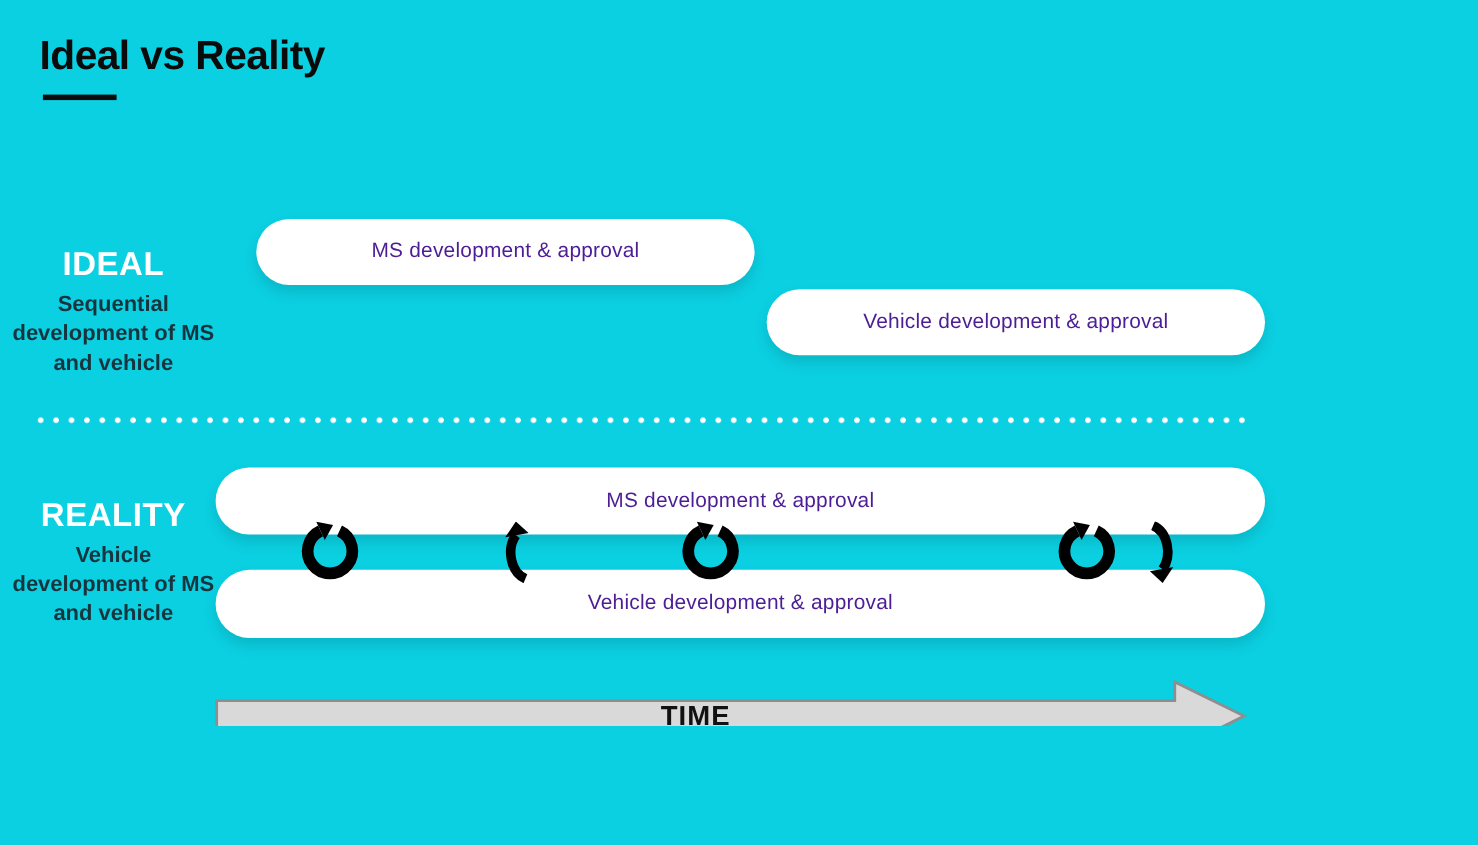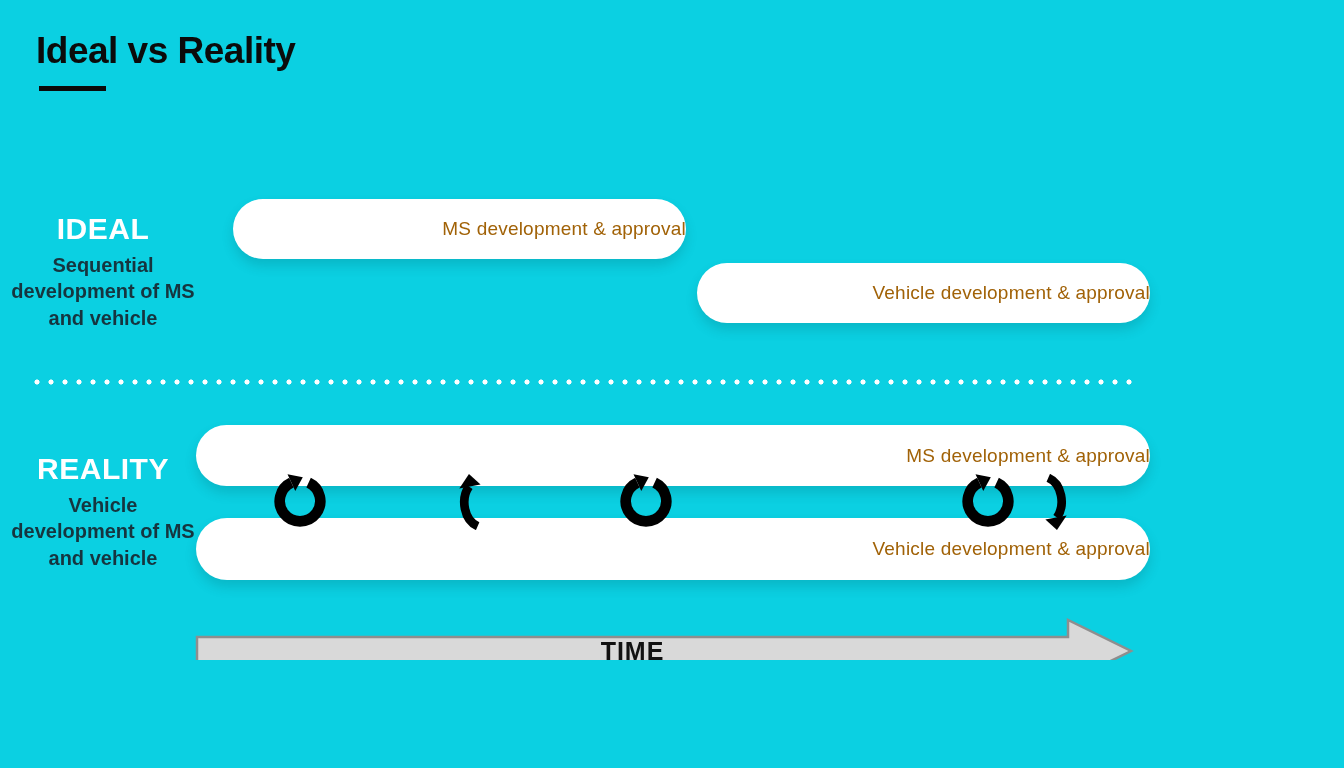--- a/index.html
+++ b/index.html
@@ -31,21 +31,21 @@
     background: #0b0b0b;
   }
 
   
   .section-label-block {
     position: absolute;
     left: 8px;
     width: 190px;
     text-align: center;
   }
-  .section-label-block.ideal { top: 212px; }
+  .section-label-block.ideal { top: 224px; }
   .section-label-block.reality { top: 452px; }
   .section-name {
     font-size: 30px;
     font-weight: 700;
     color: #ffffff;
     letter-spacing: 0.5px;
     margin-bottom: 6px;
   }
   .section-sub {
     font-size: 20px;
@@ -55,23 +55,23 @@
   }
 
   
   .pill {
     position: absolute;
     background: #ffffff;
     border-radius: 31px;
     box-shadow: 0 7px 12px rgba(0, 70, 80, 0.18);
     display: flex;
     align-items: center;
-    justify-content: flex-end;
+    justify-content: center;
     font-size: 19px;
-    color: #a16207;
+    color: #4c1d95;
     letter-spacing: 0.2px;
   }
   .pill-ideal-1   { left: 233px; top: 199px; width: 453px; height: 60px; }
   .pill-ideal-2   { left: 697px; top: 263px; width: 453px; height: 60px; }
   .pill-reality-1 { left: 196px; top: 425px; width: 954px; height: 61px; }
   .pill-reality-2 { left: 196px; top: 518px; width: 954px; height: 62px; }
 
   
   .dotted-divider {
     position: absolute;

